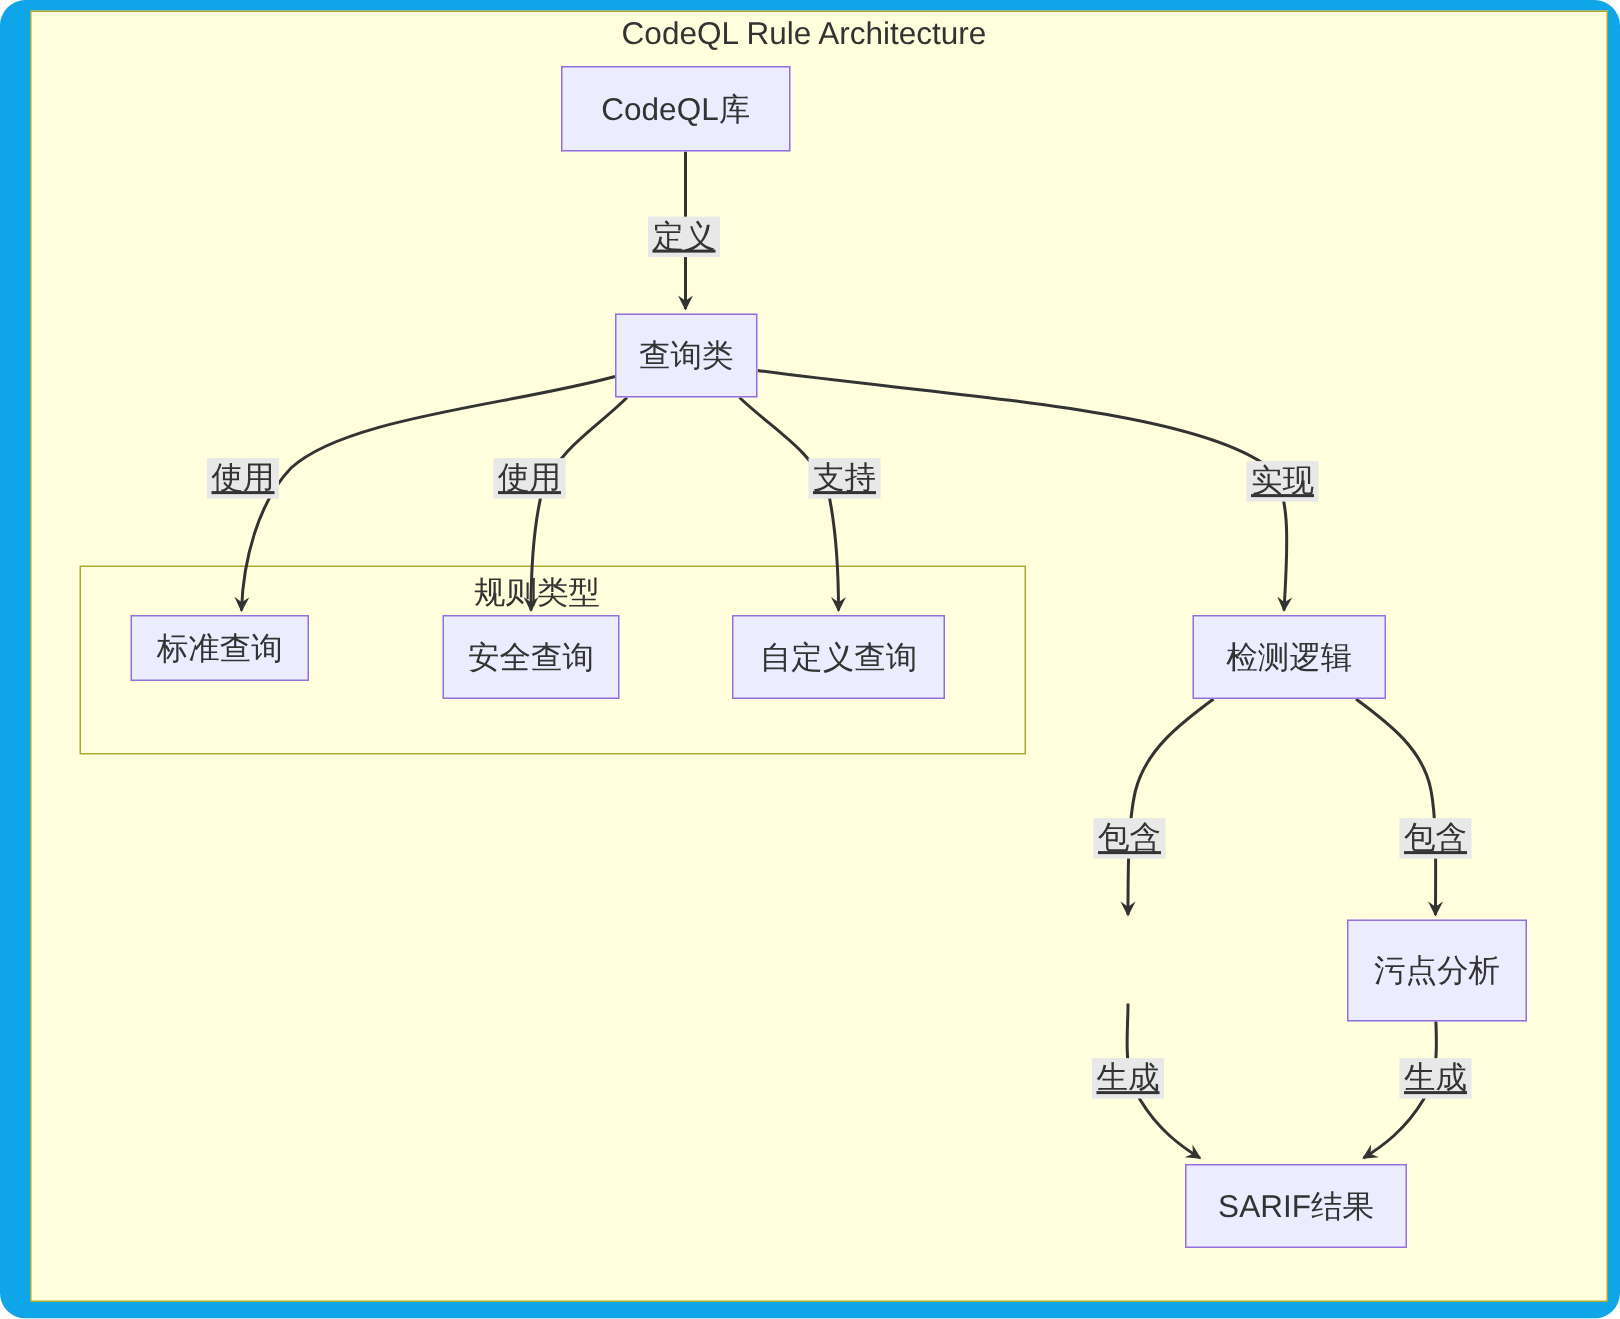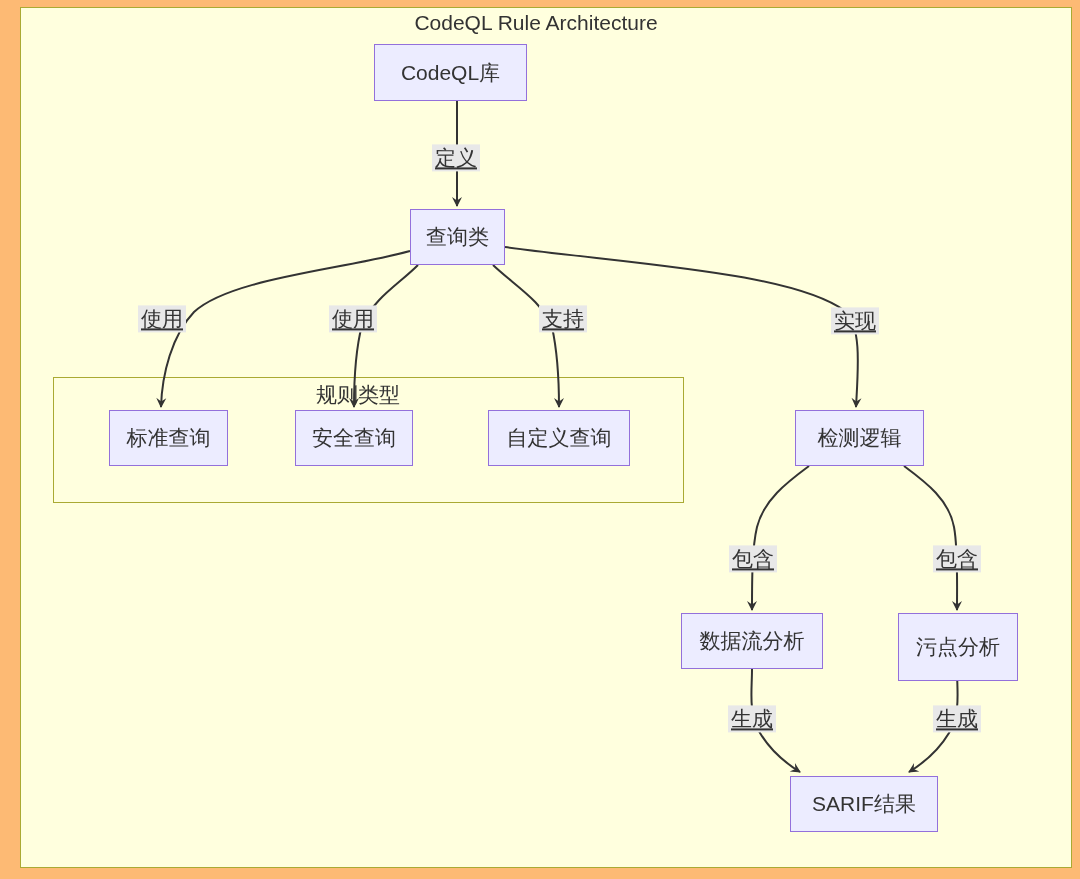--- a/index.html
+++ b/index.html
@@ -5,22 +5,23 @@
   html, body {
     margin: 0;
     padding: 0;
     background: #ffffff;
     font-family: "Liberation Sans", sans-serif;
   }
   .canvas {
     position: relative;
     width: 1080px;
     height: 879px;
-    background: #fdba74;
+    background: #0ea5e9;
     overflow: hidden;
+    border-radius: 17px;
   }
   .paper {
     position: absolute;
     left: 20px;
     top: 7px;
     width: 1052px;
     height: 861px;
     background: #ffffde;
     border: 1.5px solid #aaaa33;
     box-sizing: border-box;
@@ -116,25 +117,24 @@
       <path d="M505,247 C630,264 792,272 845,311 C862,326 858,370 856,407" marker-end="url(#arrow)"></path>
       <path d="M809,466 C786,483 764,500 757,527 C752,548 752,580 752,610" marker-end="url(#arrow)"></path>
       <path d="M904,466 C927,483 949,500 954,527 C958,548 957,580 957,610" marker-end="url(#arrow)"></path>
       <path d="M752,669 C752,692 748,712 760,733 C772,753 787,764 800,772" marker-end="url(#arrow)"></path>
       <path d="M957,669 C957,692 961,712 949,733 C937,753 922,764 909,772" marker-end="url(#arrow)"></path>
     </g>
   </svg>
 
   <div class="node" style="left:374px; top:44px;  width:153px; height:57px">CodeQL库</div>
   <div class="node" style="left:410px; top:209px; width:95px;  height:56px">查询类</div>
-  <div class="node" style="left:109px; top:410px; width:119px; height:56px">标准查询</div>
+  <div class="node" style="left:87px; top:410px; width:119px; height:44px">标准查询</div>
   <div class="node" style="left:295px; top:410px; width:118px; height:56px">安全查询</div>
   <div class="node" style="left:488px; top:410px; width:142px; height:56px">自定义查询</div>
   <div class="node" style="left:795px; top:410px; width:129px; height:56px">检测逻辑</div>
-  <div class="node" style="left:681px; top:613px; width:142px; height:56px">数据流分析</div>
   <div class="node" style="left:898px; top:613px; width:120px; height:68px">污点分析</div>
   <div class="node" style="left:790px; top:776px; width:148px; height:56px">SARIF结果</div>
 
   <div class="edge-label" style="left:456px; top:158px">定义</div>
   <div class="edge-label" style="left:162px; top:319px">使用</div>
   <div class="edge-label" style="left:353px; top:319px">使用</div>
   <div class="edge-label" style="left:563px; top:319px">支持</div>
   <div class="edge-label" style="left:855px; top:321px">实现</div>
   <div class="edge-label" style="left:753px; top:559px">包含</div>
   <div class="edge-label" style="left:957px; top:559px">包含</div>

